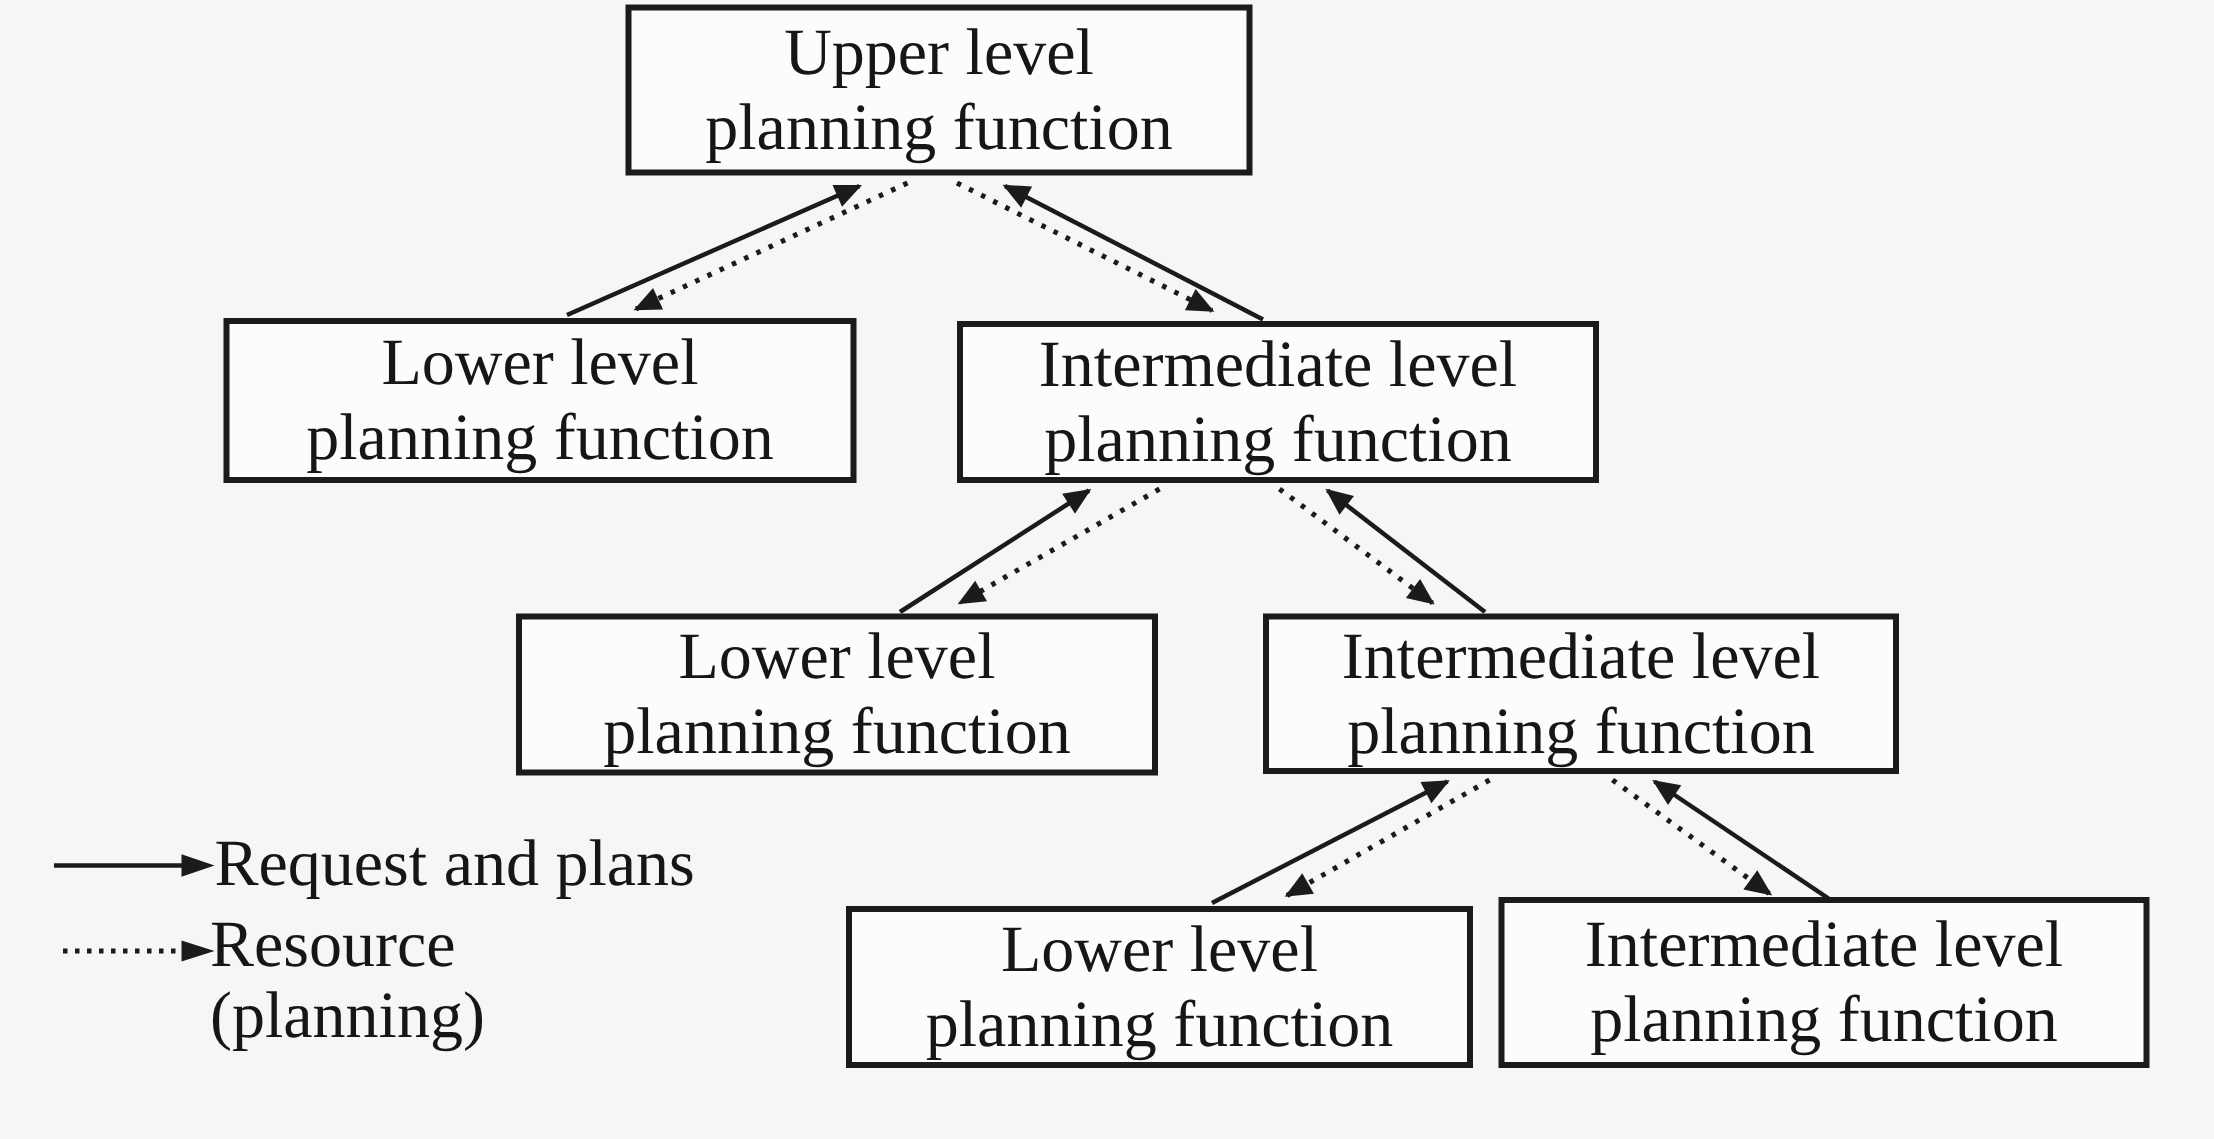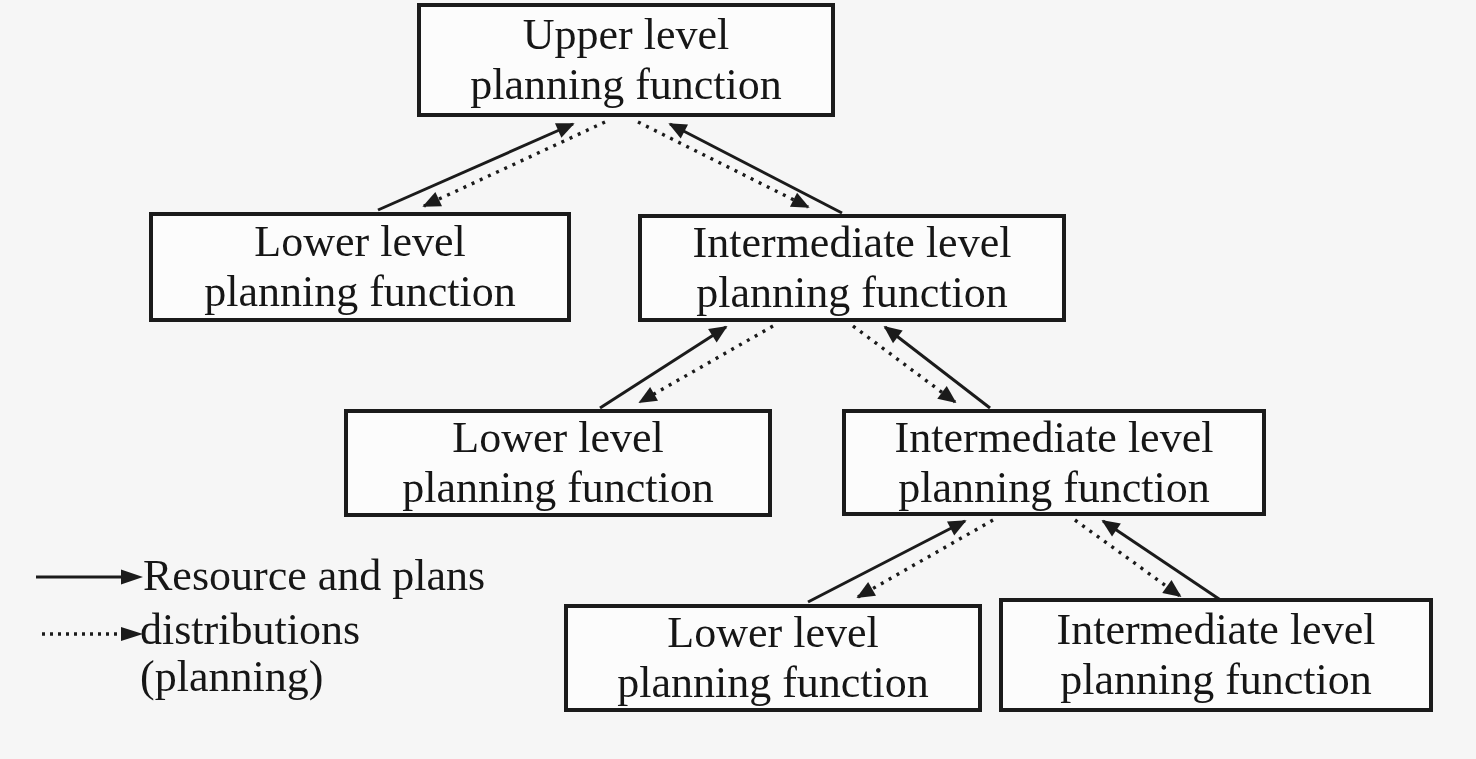--- a/index.html
+++ b/index.html
@@ -119,25 +119,25 @@
         <div class="node-line">Intermediate level</div>
         <div class="node-line">planning function</div>
       </div>
     </div>
 
   <div>
     <svg class="legend-arrow" style="left:34px; top:563px;" width="112" height="28" viewBox="0 0 112 28">
       <line class="solid" x1="2" y1="14" x2="90" y2="14"></line>
       <polygon points="87,6.5 109,14 87,21.5" fill="#1b1b1b"></polygon>
     </svg>
-    <div class="legend-label" style="left:143px; top:552px;">Resource and plans</div>
+    <div class="legend-label" style="left:143px; top:552px;">Request and plans</div>
 
     <svg class="legend-arrow" style="left:40px; top:620px;" width="106" height="28" viewBox="0 0 106 28">
       <line class="dotted" x1="2" y1="14" x2="84" y2="14"></line>
       <polygon points="81,7 103,14 81,21" fill="#1b1b1b"></polygon>
     </svg>
     <div class="legend-label" style="left:140px; top:606px;">
-      <div>distributions</div>
+      <div>Resource</div>
       <div>(planning)</div>
     </div>
   </div>
 
 </div>
 
 </body></html>

